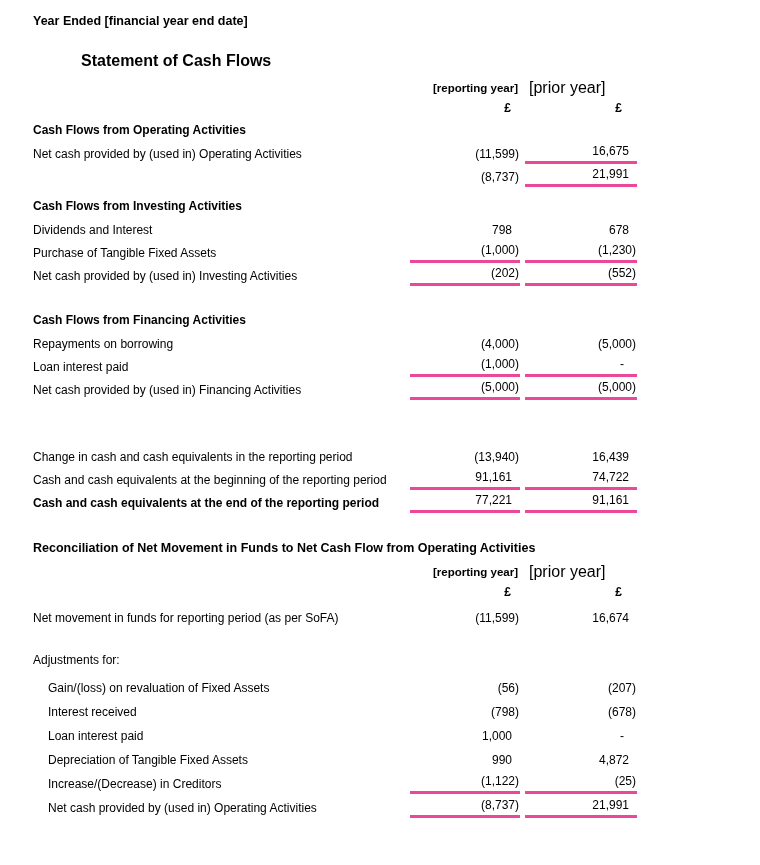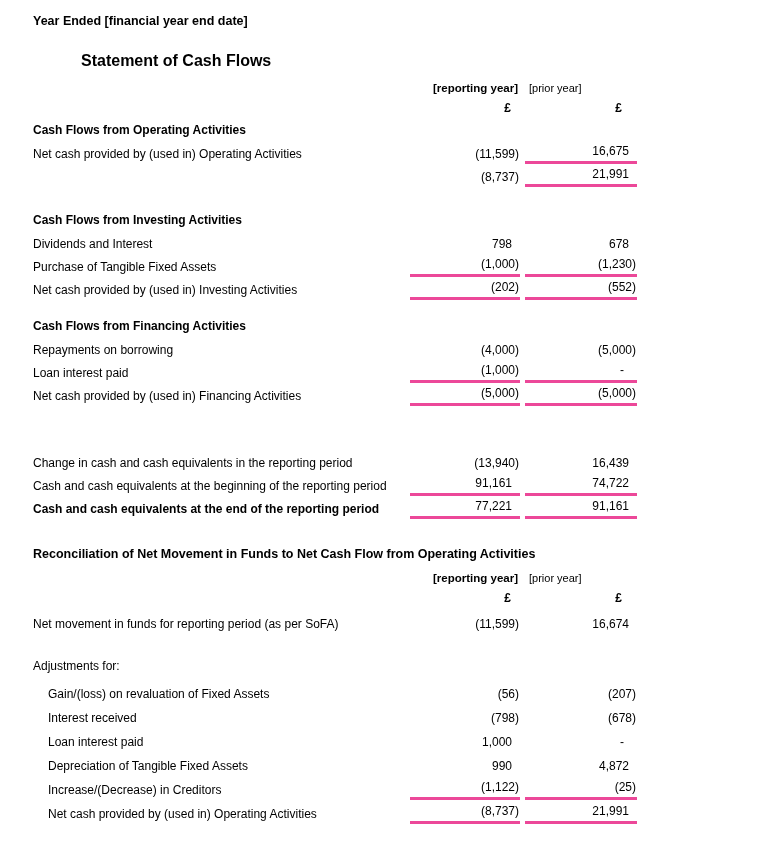--- a/index.html
+++ b/index.html
@@ -12,39 +12,39 @@
   .page { padding:14px 43px 0 33px; width:680px; }
 
   .year-ended { font-size:12.5px; font-weight:bold; line-height:14px; }
   .doc-title  { font-size:16px;   font-weight:bold; line-height:17px; margin-top:24px;margin-left:48px; }
 
   
   .col-headers.ch-top { margin-top:6px; }
   .hrow { display:flex; height:20px; align-items:flex-end; }
   .hspacer { flex:1; }
   .chdr1 { width:110px; text-align:right; font-size:11.5px; font-weight:bold; padding-right:2px; }
-  .chdr2 { width:112px; margin-left:5px; text-align:left; font-size:11px; padding-left:4px; }
+  .chdr2 { width:112px; margin-left:5px; text-align:left; font-size:16px; padding-left:4px; }
   .cur1  { width:110px; text-align:right; font-weight:bold; padding-right:9px; }
   .cur2  { width:112px; margin-left:5px; text-align:right; font-weight:bold; padding-right:15px; }
 
   
   .row { display:flex; height:23px; align-items:flex-end; }
   .row .label { flex:1; padding-bottom:3px; }
   .row.bold .label { font-weight:bold; }
   .row.indent .label { padding-left:15px; }
   .cell { width:110px; text-align:right; padding-bottom:3px; padding-right:1px; white-space:nowrap; }
   .cell.c2 { width:112px; margin-left:5px; }
   .cell.pad  { padding-right:8px; }   
   .cell.dash { padding-right:13px; }
   .cell.u { border-bottom:3px solid #ec4899; }
 
   .section-heading { height:23px; display:flex; align-items:flex-end; font-weight:bold; padding-bottom:4px;text-align:right; }
   .section-0 { margin-top:3px; }
-  .section-1 { margin-top:21px; }
-  .section-2 { margin-top:14px; }
+  .section-1 { margin-top:7px; }
+  .section-2 { margin-top:22px; }
   .section-3 { margin-top:44px; }
 
   .recon-title { margin-top:23px; height:23px; display:flex; align-items:flex-end;
                  font-weight:bold; font-size:12.5px; padding-bottom:4px; }
   #recon-net { margin-top:6px; }
   .adjustments-label { margin-top:20px; height:23px; display:flex; align-items:flex-end; padding-bottom:4px; }
   #adjustment-rows { margin-top:3px; }
   #adjustment-rows .row { height:24px; }
 </style>
 </head>

